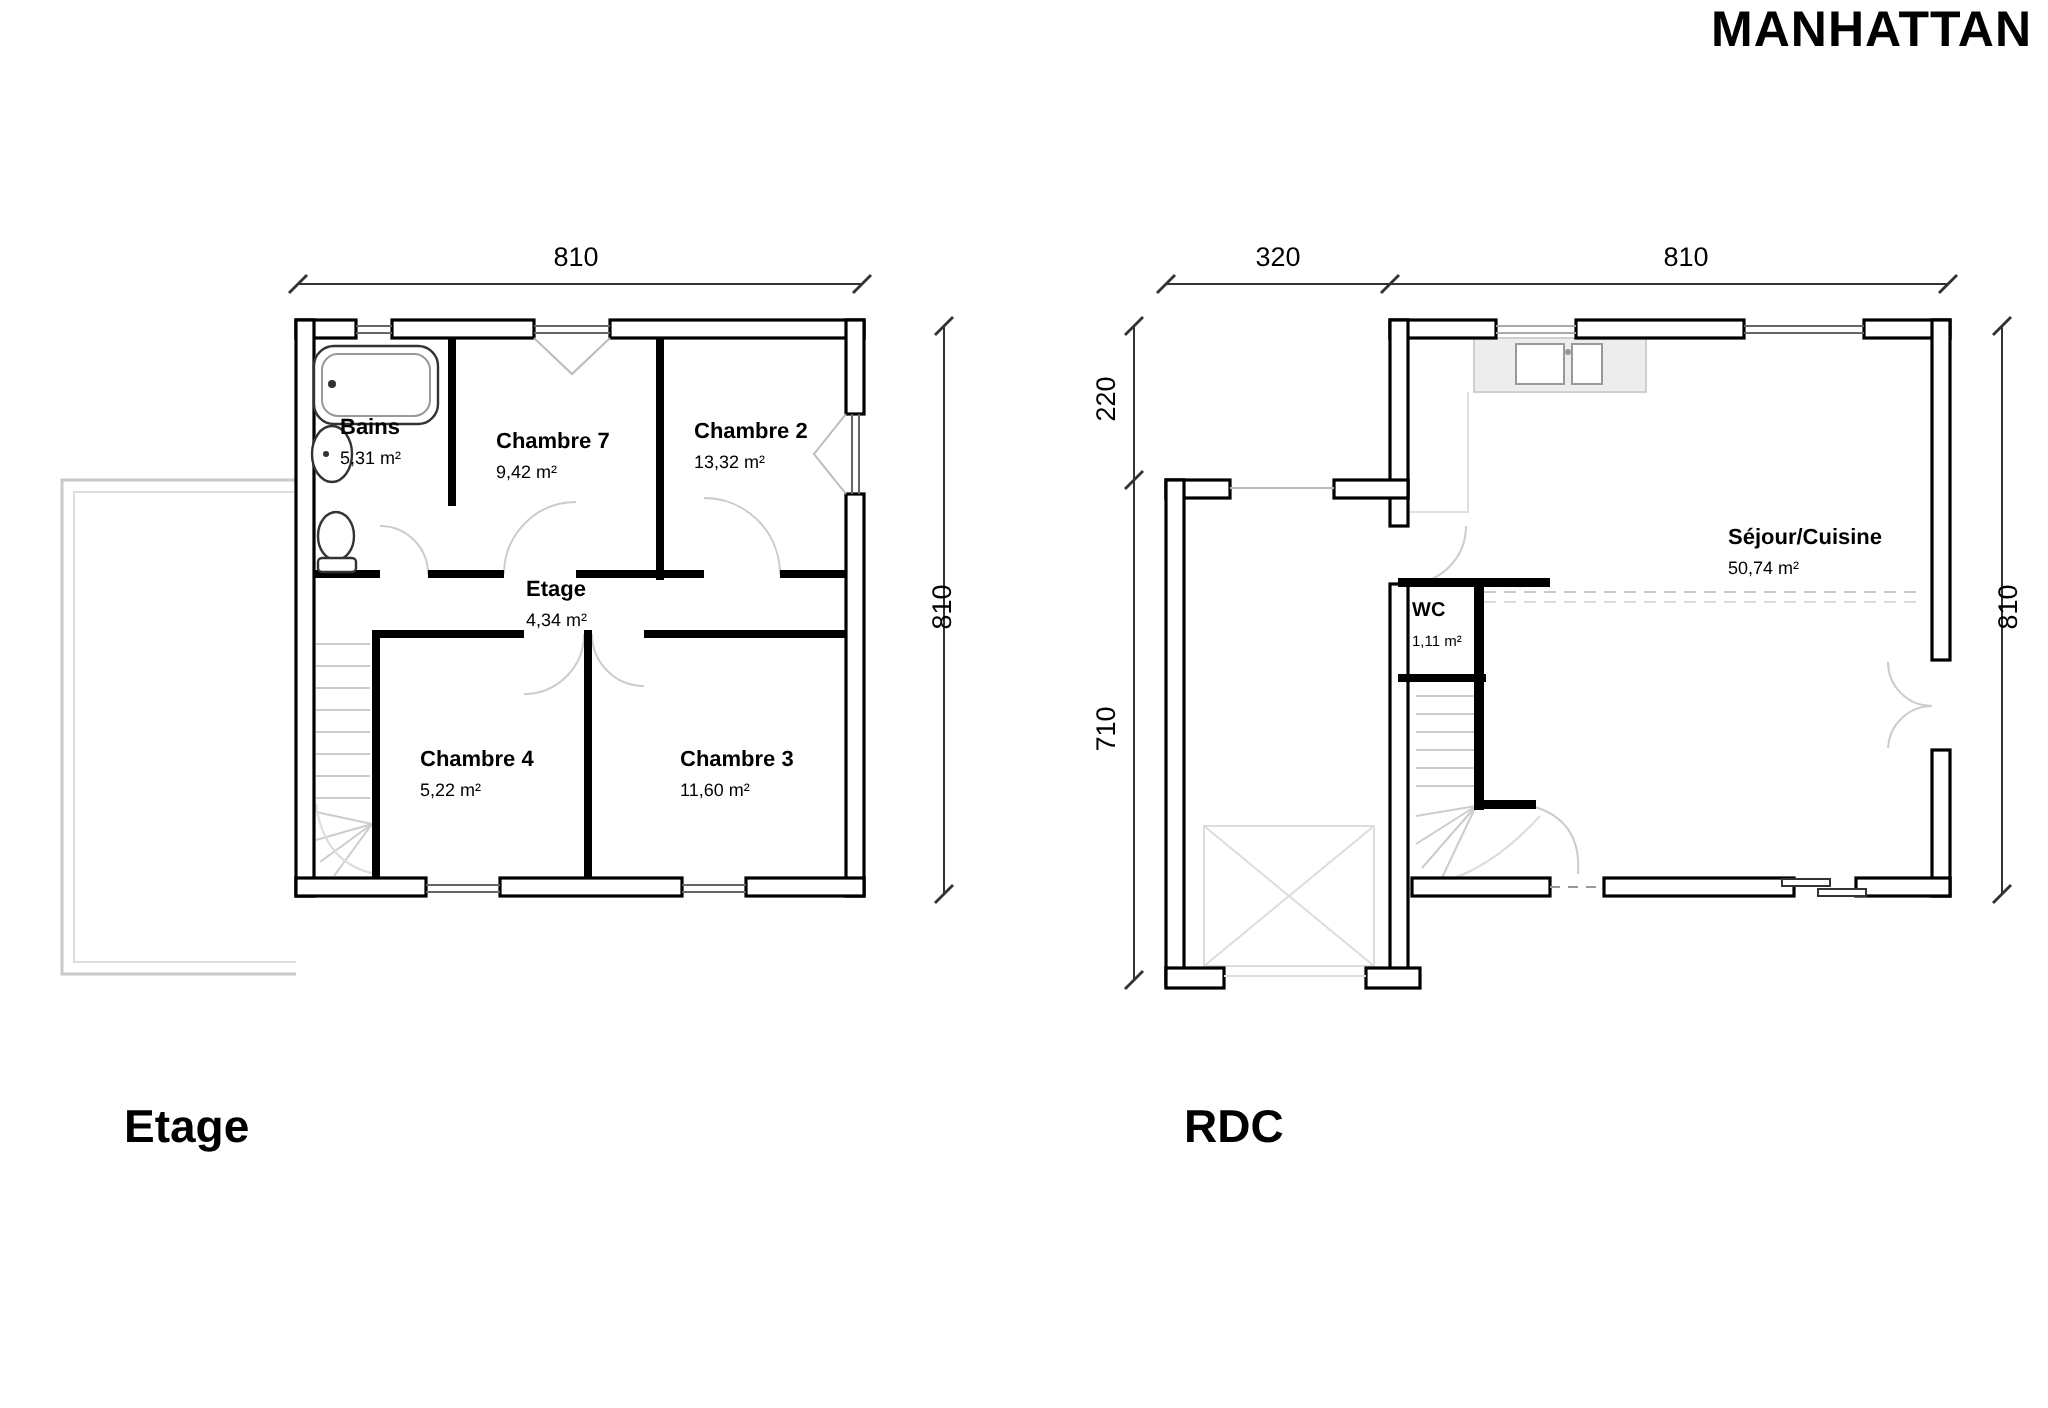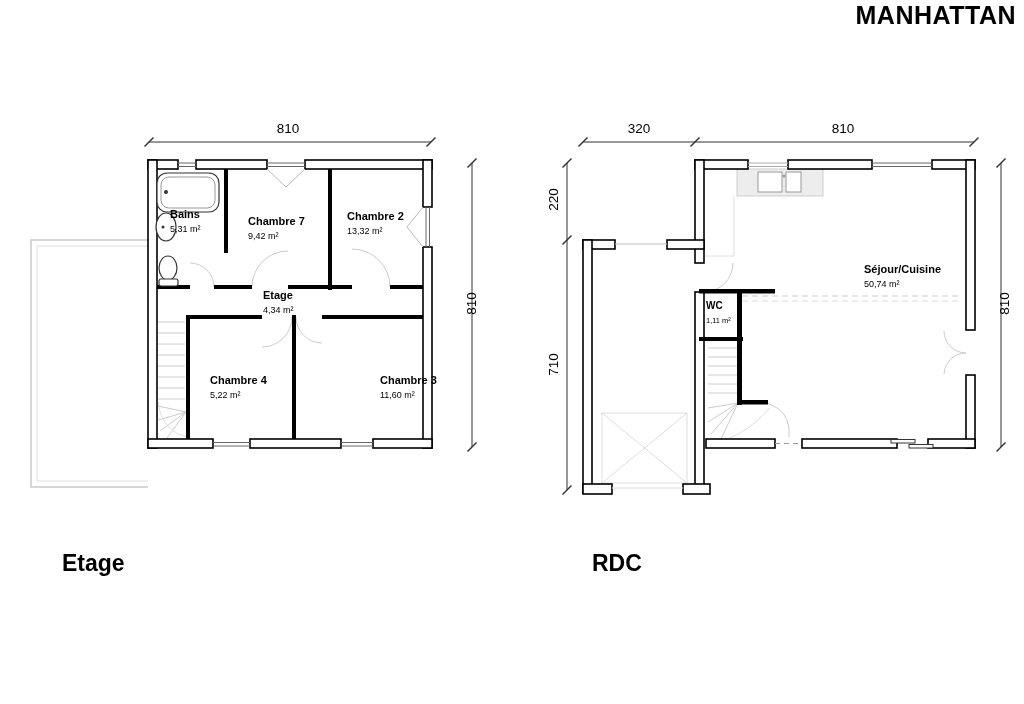--- a/index.html
+++ b/index.html
@@ -242,21 +242,21 @@
   <span class="area">13,32 m²</span>
 </div>
 <div class="room" style="left:263px;top:289px;">
   <span class="name">Etage</span>
   <span class="area">4,34 m²</span>
 </div>
 <div class="room" style="left:210px;top:374px;">
   <span class="name">Chambre 4</span>
   <span class="area">5,22 m²</span>
 </div>
-<div class="room" style="left:340px;top:374px;margin-left:40px;">
+<div class="room" style="left:340px;top:374px;">
   <span class="name">Chambre 3</span>
   <span class="area">11,60 m²</span>
 </div>
 
 <div class="room" style="left:824px;top:263px;margin-left:40px;">
   <span class="name">Séjour/Cuisine</span>
   <span class="area">50,74 m²</span>
 </div>
 <div class="room small" style="left:706px;top:299px;">
   <span class="name">WC</span>

